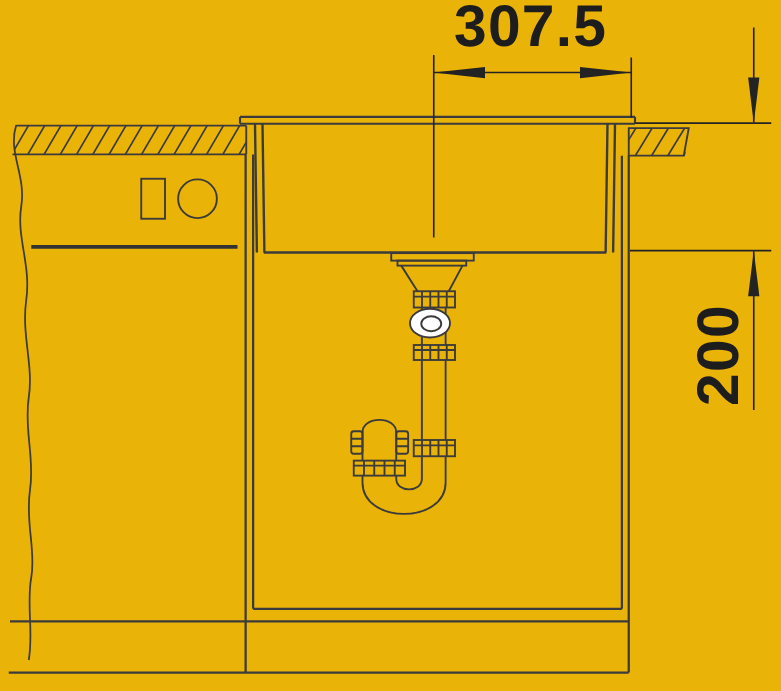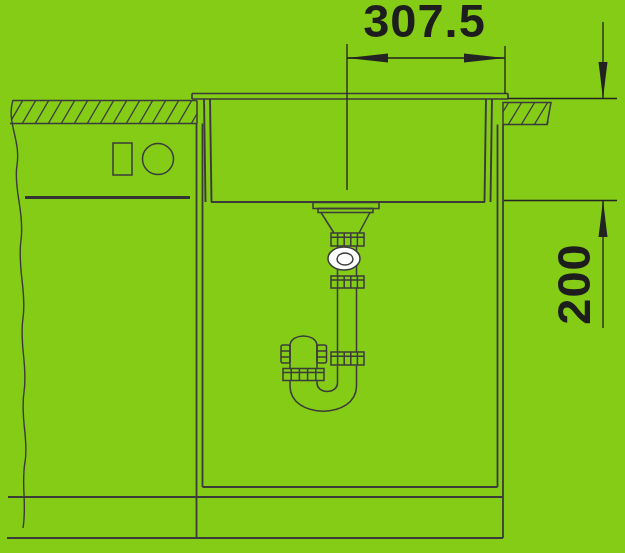--- a/index.html
+++ b/index.html
@@ -1,17 +1,17 @@
 <!DOCTYPE html>
 <html><head>
 <meta charset="utf-8">
 <style>
   html,body{margin:0;padding:0;background:#fff;}
   .canvas{
-    position:relative;width:625px;height:553px;background:#84cc16;
+    position:relative;width:625px;height:553px;background:#eab308;
     font-family:"Liberation Sans",sans-serif;overflow:hidden;
   }
   .canvas svg{position:absolute;left:0;top:0;}
   .dim-label{
     position:absolute;font-weight:bold;color:#1d1d1d;
     font-size:47px;letter-spacing:1px;line-height:48px;text-align:center;
     white-space:nowrap;user-select:none;
   }
   #width-label{left:322px;top:-3px;width:205px;}
   #depth-label{left:494px;top:260px;width:160px;height:48px;transform:rotate(-90deg);}

